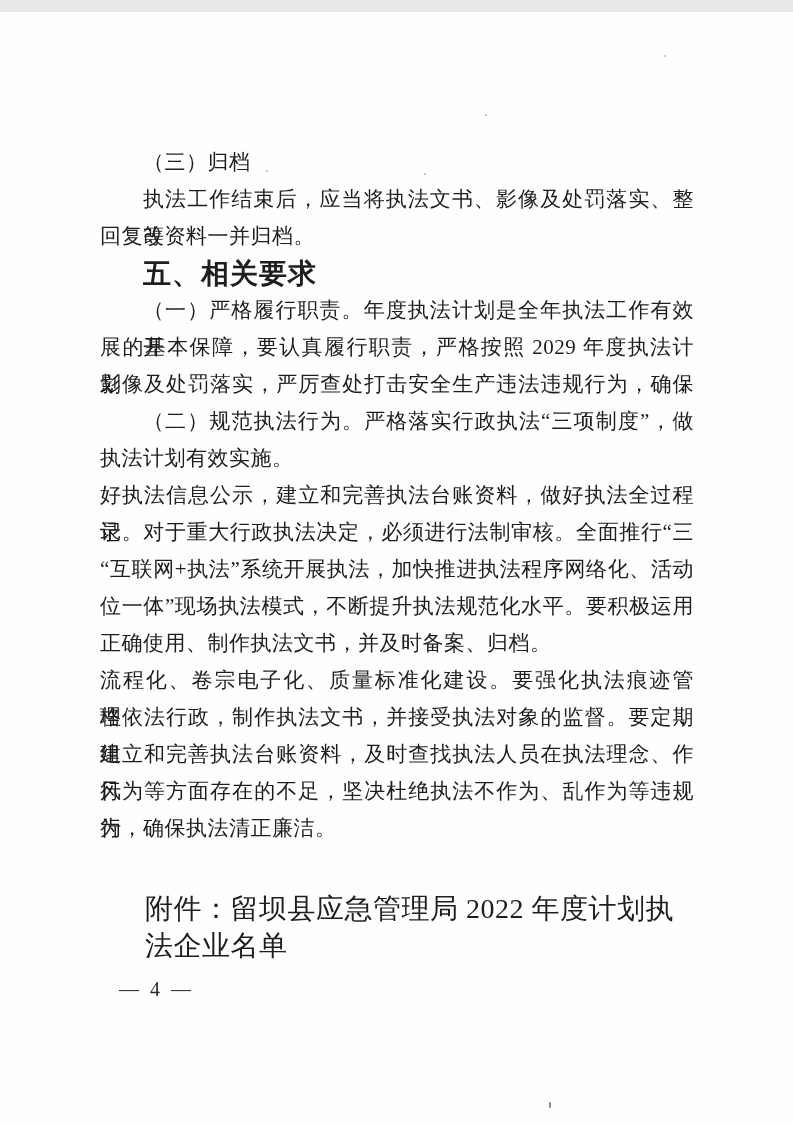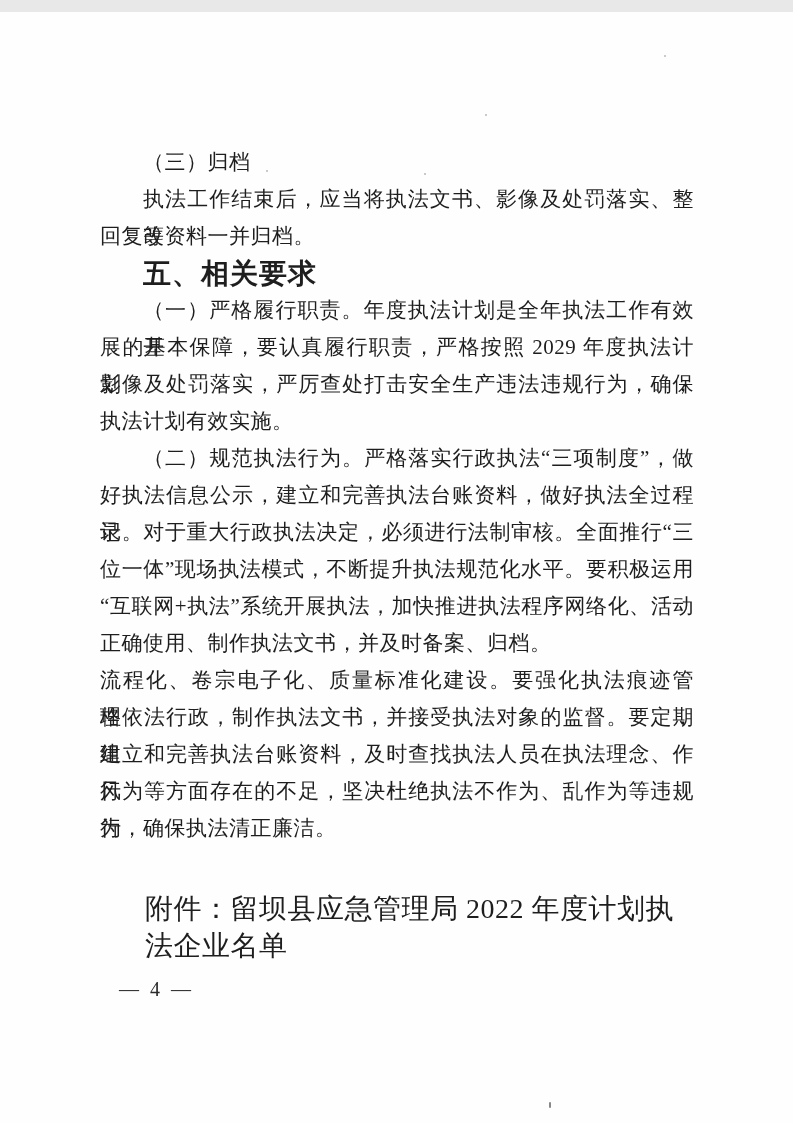--- a/index.html
+++ b/index.html
@@ -85,26 +85,26 @@
 <div class="sheet">
 
   <div class="textblock">
     <div class="ln ind">（三）归档</div>
     <div class="ln ind jf">执法工作结束后，应当将执法文书、影像及处罚落实、整改</div>
     <div class="ln">回复等资料一并归档。</div>
     <div class="ln ind hd">五、相关要求</div>
     <div class="ln ind jf">（一）严格履行职责。年度执法计划是全年执法工作有效开</div>
     <div class="ln jf">展的基本保障，要认真履行职责，严格按照 2029 年度执法计划，</div>
     <div class="ln jf">影像及处罚落实，严厉查处打击安全生产违法违规行为，确保</div>
+    <div class="ln ind jf">（二）规范执法行为。严格落实行政执法“三项制度”，做</div>
     <div class="ln">执法计划有效实施。</div>
-    <div class="ln ind jf">（二）规范执法行为。严格落实行政执法“三项制度”，做</div>
     <div class="ln jf">好执法信息公示，建立和完善执法台账资料，做好执法全过程记</div>
     <div class="ln jf">录。对于重大行政执法决定，必须进行法制审核。全面推行“三</div>
+    <div class="ln jf">“互联网+执法”系统开展执法，加快推进执法程序网络化、活动</div>
     <div class="ln jf">位一体”现场执法模式，不断提升执法规范化水平。要积极运用</div>
-    <div class="ln jf">“互联网+执法”系统开展执法，加快推进执法程序网络化、活动</div>
     <div class="ln">正确使用、制作执法文书，并及时备案、归档。</div>
     <div class="ln jf">流程化、卷宗电子化、质量标准化建设。要强化执法痕迹管理，</div>
     <div class="ln jf">格依法行政，制作执法文书，并接受执法对象的监督。要定期组</div>
     <div class="ln jf">建立和完善执法台账资料，及时查找执法人员在执法理念、作风、</div>
     <div class="ln jf">行为等方面存在的不足，坚决杜绝执法不作为、乱作为等违规行</div>
     <div class="ln">为，确保执法清正廉洁。</div>
     <div class="attach">附件：留坝县应急管理局 2022 年度计划执法企业名单</div>
   </div>
 
   <div class="pagenum">— 4 —</div>

